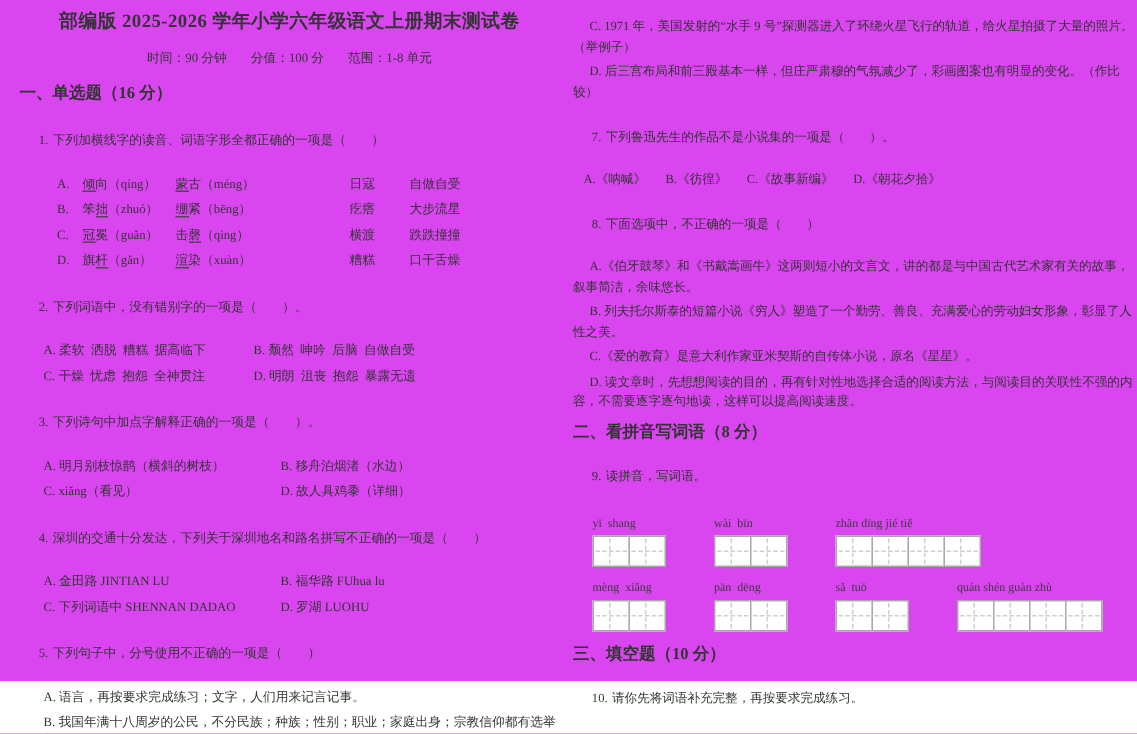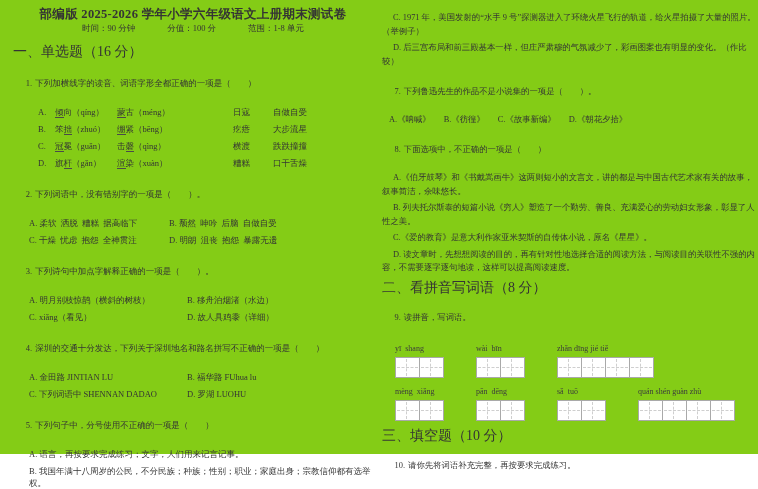--- a/index.html
+++ b/index.html
@@ -1,27 +1,27 @@
 <!DOCTYPE html>
 <html><head>
 <meta charset="utf-8">
 <style>
   html,body{margin:0;padding:0}
   body{
     width:758px;height:489px;background:#ffffff;color:#343434;
     font-family:"Liberation Serif","DejaVu Serif",serif;
     overflow:hidden;
   }
-  .page{position:relative;width:758px;height:454px;background:#84cc16}
+  .page{position:relative;width:758px;height:454px;background:#d946ef}
   .col{position:absolute;top:0;font-size:8.5px;line-height:12px}
   .col-left{left:13px;top:7px;width:360px}
   .col-right{left:382px;top:8px;width:374px;font-size:8.4px}
   .title{font-size:12.5px;line-height:15px;font-weight:bold;text-align:center;letter-spacing:.3px}
-  .meta{margin-top:0;display:flex;justify-content:center;gap:32px;white-space:pre}
-  .sech{margin-top:12px;font-weight:normal;font-size:14px}
+  .meta{margin-top:10px;display:flex;justify-content:center;gap:16px;white-space:pre}
+  .sech{margin-top:12px;font-weight:bold;font-size:11px}
   .sech2{margin-top:7px}
   .sech3{margin-top:9px}
   .stem{margin-top:7px;white-space:pre-wrap}
   .stem.mt6{margin-top:6px}
   .qnum{margin-right:3px}
   .optrow,.optline{margin-top:5px;padding-left:16px;white-space:pre-wrap}
   .q1row{margin-top:5px;padding-left:25px;display:flex}
   .optlab{flex:none;width:17px}
   .q1c{flex:none;white-space:pre}
   .q1c0{width:62px}.q1c1{width:116px}.q1c2{width:40px}

